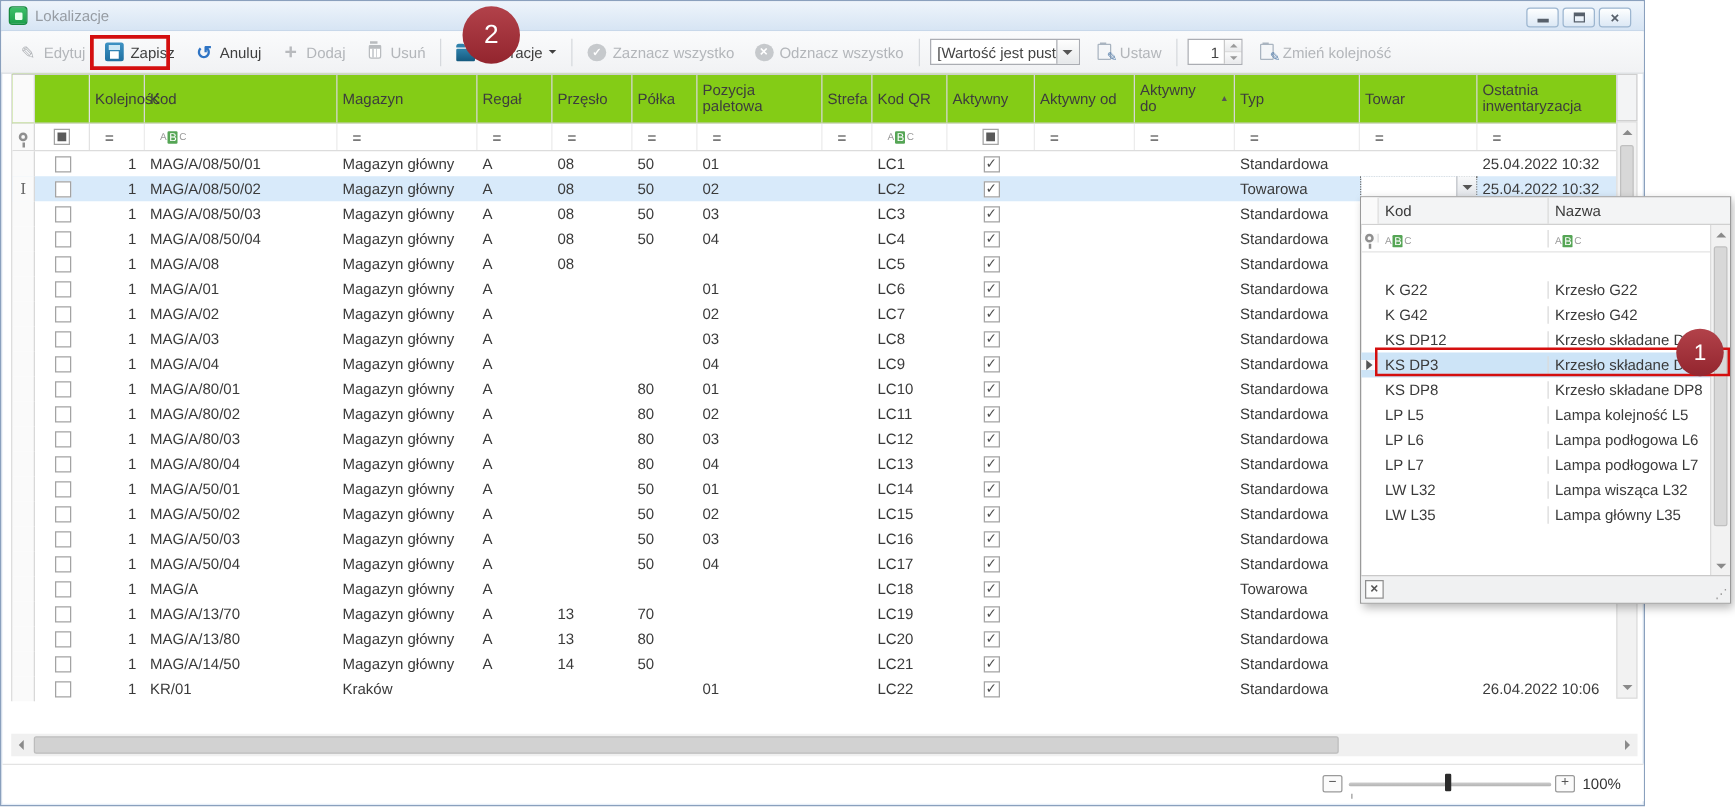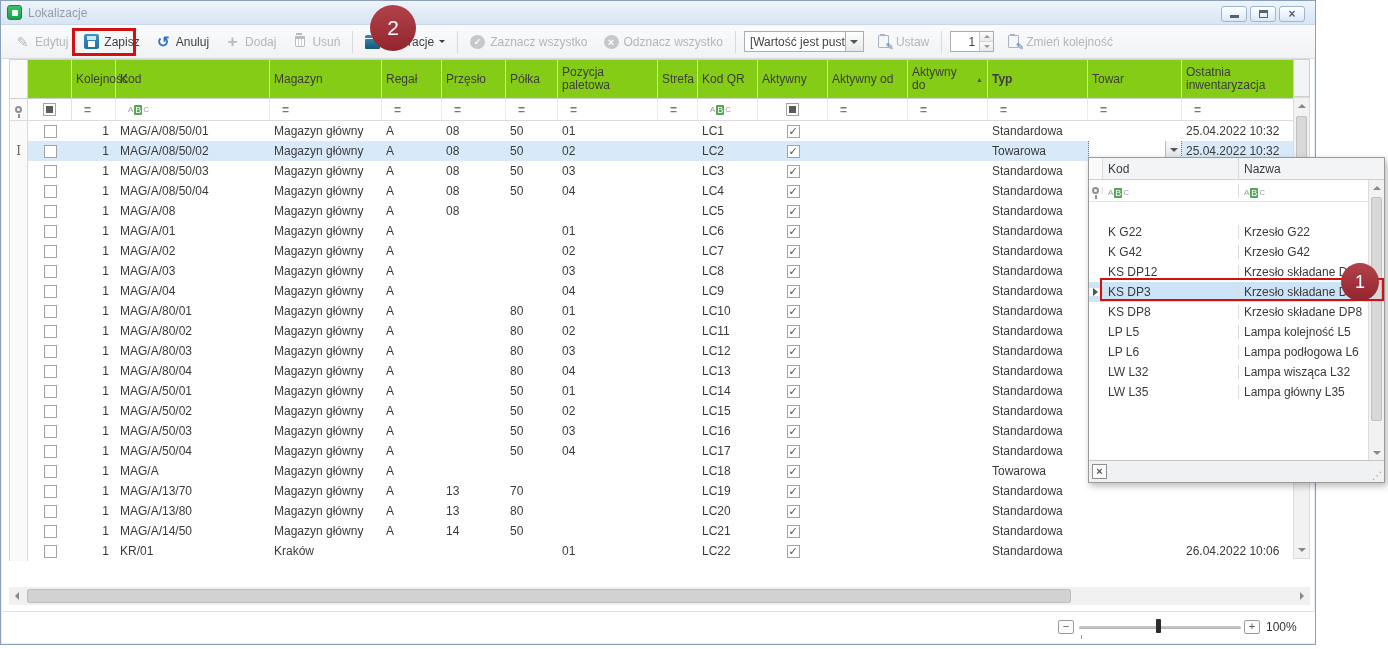--- a/index.html
+++ b/index.html
@@ -285,21 +285,21 @@
         <div class="gh" style="width: 70px;">
           <span>Aktywny</span>
         </div>
         <div class="gh" style="width: 80px;">
           <span>Aktywny od</span>
         </div>
         <div class="gh" style="width: 80px;">
           <span>Aktywny do</span>
           <span class="sort">▲</span>
         </div>
-        <div class="gh" style="width: 100px; font-weight: bold;">
+        <div class="gh" style="width: 100px;">
           <span>Typ</span>
         </div>
         <div class="gh" style="width: 94px;">
           <span>Towar</span>
         </div>
         <div class="gh" style="width: 112px;">
           <span>Ostatnia inwentaryzacja</span>
         </div>
       </div>
       <div class="gfilter">
@@ -973,20 +973,25 @@
       </div>
       <div class="prow">
         <div class="pind"></div>
         <div class="pc pkod">LP L5</div>
         <div class="pc pnaz">Lampa kolejność L5</div>
       </div>
       <div class="prow">
         <div class="pind"></div>
         <div class="pc pkod">LP L6</div>
         <div class="pc pnaz">Lampa podłogowa L6</div>
+      </div>
+      <div class="prow">
+        <div class="pind"></div>
+        <div class="pc pkod">LP L7</div>
+        <div class="pc pnaz">Lampa podłogowa L7</div>
       </div>
       <div class="prow">
         <div class="pind"></div>
         <div class="pc pkod">LW L32</div>
         <div class="pc pnaz">Lampa wisząca L32</div>
       </div>
       <div class="prow">
         <div class="pind"></div>
         <div class="pc pkod">LW L35</div>
         <div class="pc pnaz">Lampa główny L35</div>

